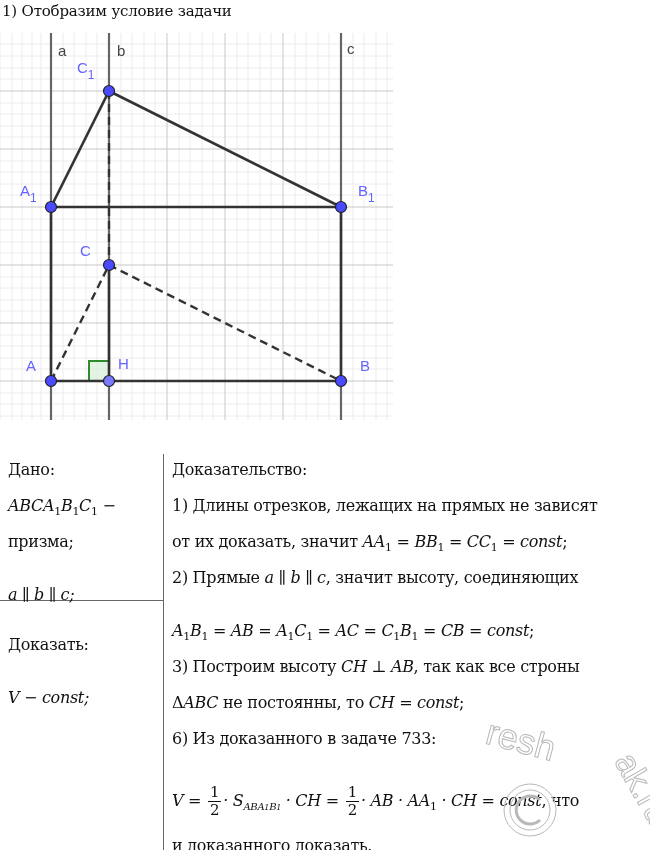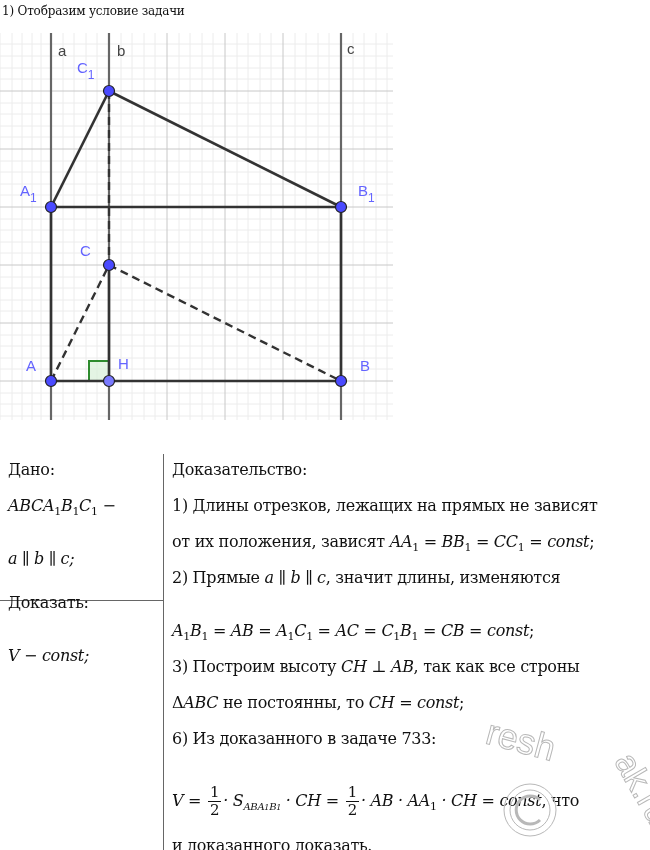--- a/index.html
+++ b/index.html
@@ -2,21 +2,21 @@
 <html><head>
   <meta charset="utf-8">
   <style>
     html, body { margin: 0; padding: 0; background: #ffffff; }
     body {
       width: 650px; height: 850px; position: relative; overflow: hidden;
       font-family: "DejaVu Serif", serif; color: #111;
     }
     .title {
       position: absolute; left: 2px; top: 0px;
-      font-family: "DejaVu Serif", serif; font-size: 12px; line-height: 22px;
+      font-family: "DejaVu Serif", serif; font-size: 15px; line-height: 22px;
       letter-spacing: -0.2px;
     }
     .figure { position: absolute; left: 0; top: 30px; width: 400px; height: 395px; }
     .figure svg { display: block; }
     .lbl { font-family: "Liberation Sans", sans-serif; font-size: 15px; }
     .pt-lbl { fill: #6464ff; }
     .line-lbl { fill: #444; }
 
     .table {
       position: absolute; left: 0; top: 452px; width: 596px; height: 422px;
@@ -179,33 +179,34 @@
 <div class="table">
   <div class="vdiv"></div>
   <div class="hdiv"></div>
 
   <div class="col-left">
     <div class="row">Дано:</div>
     <div class="row">
       <span class="m">ABCA</span><span class="sub">1</span><span class="m">B</span><span class="sub">1</span><span class="m">C</span><span class="sub">1</span>
       <span> − </span>
     </div>
+    <div class="row">призма;</div>
     <div class="row m">a ∥ b ∥ c;</div>
-    <div class="row" style="margin-top:8px">Доказать:</div>
+    <div class="row" style="margin-top:14px">Доказать:</div>
     <div class="row m">V − const;</div>
   </div>
 
   <div class="col-right">
     <div class="row">Доказательство:</div>
     <div class="row">1) Длины отрезков, лежащих на прямых не зависят</div>
     <div class="row">
-      <span>от их положения, зависят </span><span class="m">AA</span><span class="sub">1</span><span class="m"> = BB</span><span class="sub">1</span><span class="m"> = CC</span><span class="sub">1</span><span class="m"> = </span><span class="m">const</span>;
-    </div>
-    <div class="row">
-      <span>2) Прямые </span><span class="m">a ∥ b ∥ c</span><span>, значит длины, изменяются</span>
+      <span>от их доказать, значит </span><span class="m">AA</span><span class="sub">1</span><span class="m"> = BB</span><span class="sub">1</span><span class="m"> = CC</span><span class="sub">1</span><span class="m"> = </span><span class="m">const</span>;
+    </div>
+    <div class="row">
+      <span>2) Прямые </span><span class="m">a ∥ b ∥ c</span><span>, значит высоту, соединяющих</span>
     </div>
     <div class="row m">
       A<span class="sub">1</span>B<span class="sub">1</span> = AB = A<span class="sub">1</span>C<span class="sub">1</span> = AC = C<span class="sub">1</span>B<span class="sub">1</span> = CB = <span>const</span><span style="font-style:normal">;</span>
     </div>
     <div class="row">
       <span>3) Построим высоту </span><span class="m">CH ⊥ AB</span><span>, так как все строны</span>
     </div>
     <div class="row">
       <span>Δ</span><span class="m">ABC</span><span> не постоянны, то </span><span class="m">CH = </span><span class="m">const</span>;
     </div>

